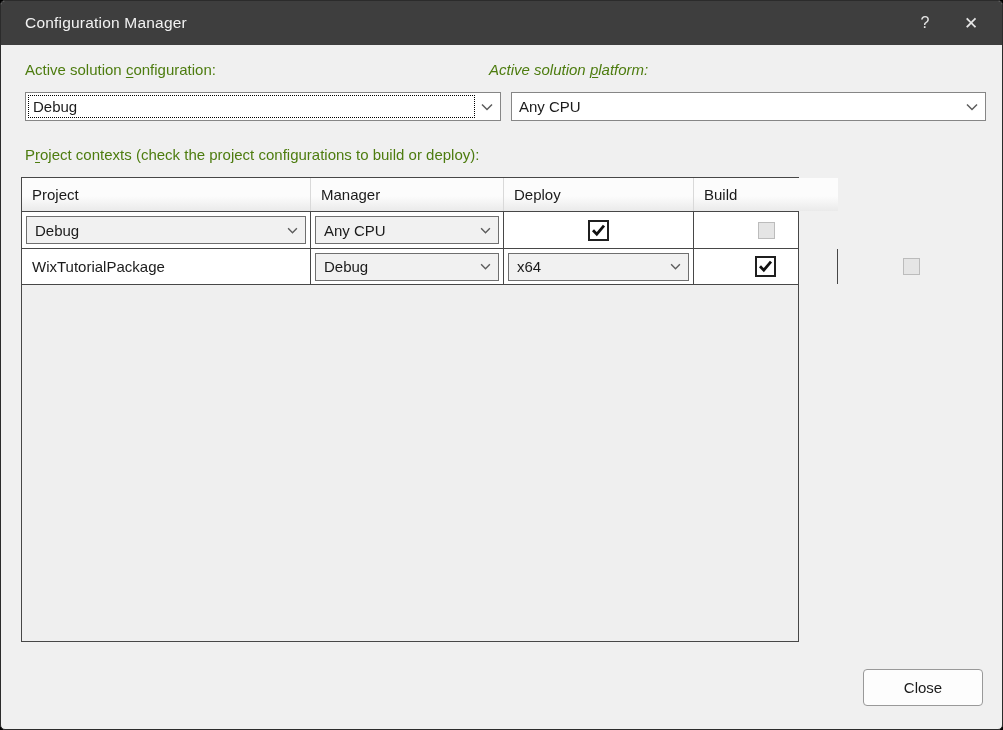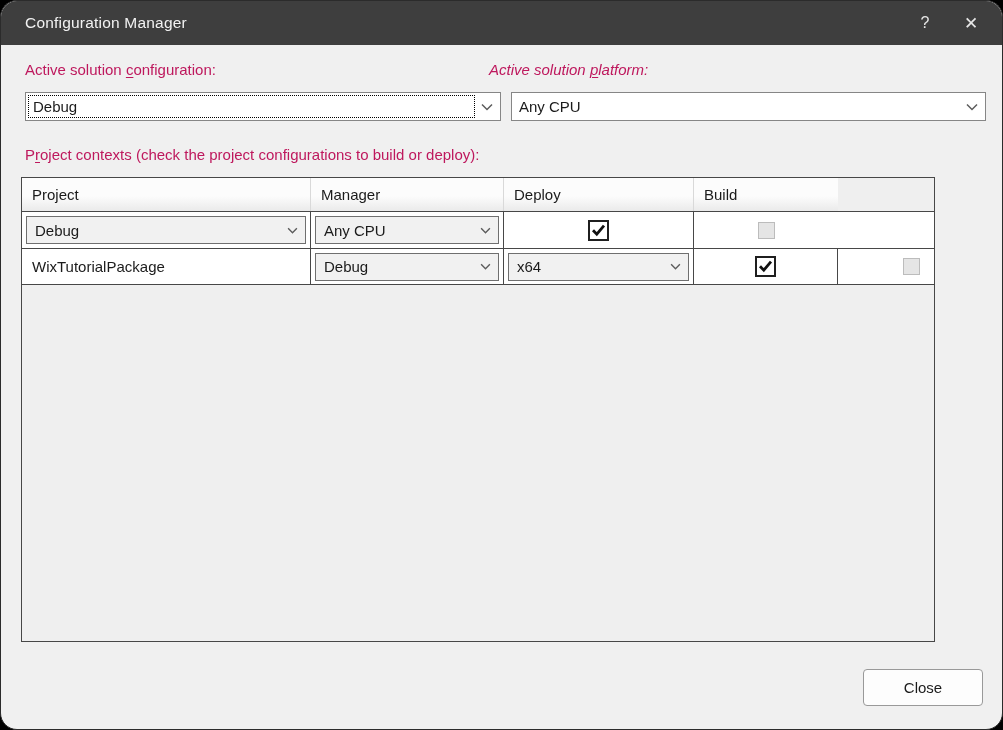--- a/index.html
+++ b/index.html
@@ -3,21 +3,21 @@
 <meta charset="utf-8">
 <style>
   * { margin: 0; padding: 0; box-sizing: border-box; }
   html, body { width: 1003px; height: 730px; background: #000; overflow: hidden; }
   body { font-family: "Liberation Sans", "DejaVu Sans", sans-serif; font-size: 15px; color: #1b1b1b; position: relative; }
 
   .window {
     position: absolute; inset: 0;
     background: #f0f0f0;
     border: 1.5px solid #2b2b2b;
-    border-radius: 17px;
+    border-radius: 5px;
     overflow: hidden;
     padding-left: 38px;
   }
 
   
   .titlebar {
     position: absolute; left: 0; top: 0; right: 0; height: 44px;
     background: #3e3e3e;
     display: flex; align-items: center;
   }
@@ -26,38 +26,38 @@
     flex: 1 1 auto;
   }
   .tb-btn {
     width: 46px; height: 44px; display: flex; align-items: center; justify-content: center;
     color: #e6e6e6; font-size: 16px; cursor: default; background: transparent; border: 0;
     font-family: "Liberation Sans", sans-serif;
   }
   .tb-btn.close { margin-right: 8px; font-size: 17px; }
 
   
-  .lbl { position: absolute; font-size: 15px; color: #be185d; white-space: nowrap; }
+  .lbl { position: absolute; font-size: 15px; color: #4d7c0f; white-space: nowrap; }
   .lbl .mn { text-decoration: underline; text-underline-offset: 2px; }
 
   
   .combo {
     position: absolute; height: 29px; background: #fff;
     border: 1px solid #868686; display: flex; align-items: center;
   }
   .combo .val { padding-left: 7px; flex: 1 1 auto; white-space: nowrap; overflow: hidden; }
   .combo .chev { width: 26px; display: flex; align-items: center; justify-content: center; flex: 0 0 auto; }
   .combo .focus-rect {
     position: absolute; top: 2px; left: 2px; bottom: 2px; right: 25px;
     border: 1px dotted #000; pointer-events: none;
   }
 
   
   .grid {
-    position: absolute; left: 20px; top: 176px; width: 914px; height: 465px;
+    position: absolute; left: 20px; top: 176px; width: 778px; height: 465px;
     border: 1.5px solid #474747; background: #efefef;
   }
   .grid-header { display: grid; grid-template-columns: 289px 193px 190px 144px 146px; height: 33px; }
   .grid-header .hcell {
     background: linear-gradient(180deg, #fcfcfc 55%, #eaeaea 100%);
     border-right: 1px solid #d9d9d9;
     display: flex; align-items: center; padding-left: 10px;
     font-size: 15px; color: #1b1b1b; overflow: hidden; white-space: nowrap;
   }
   .grid-header .hcell:last-child { border-right: none; }

